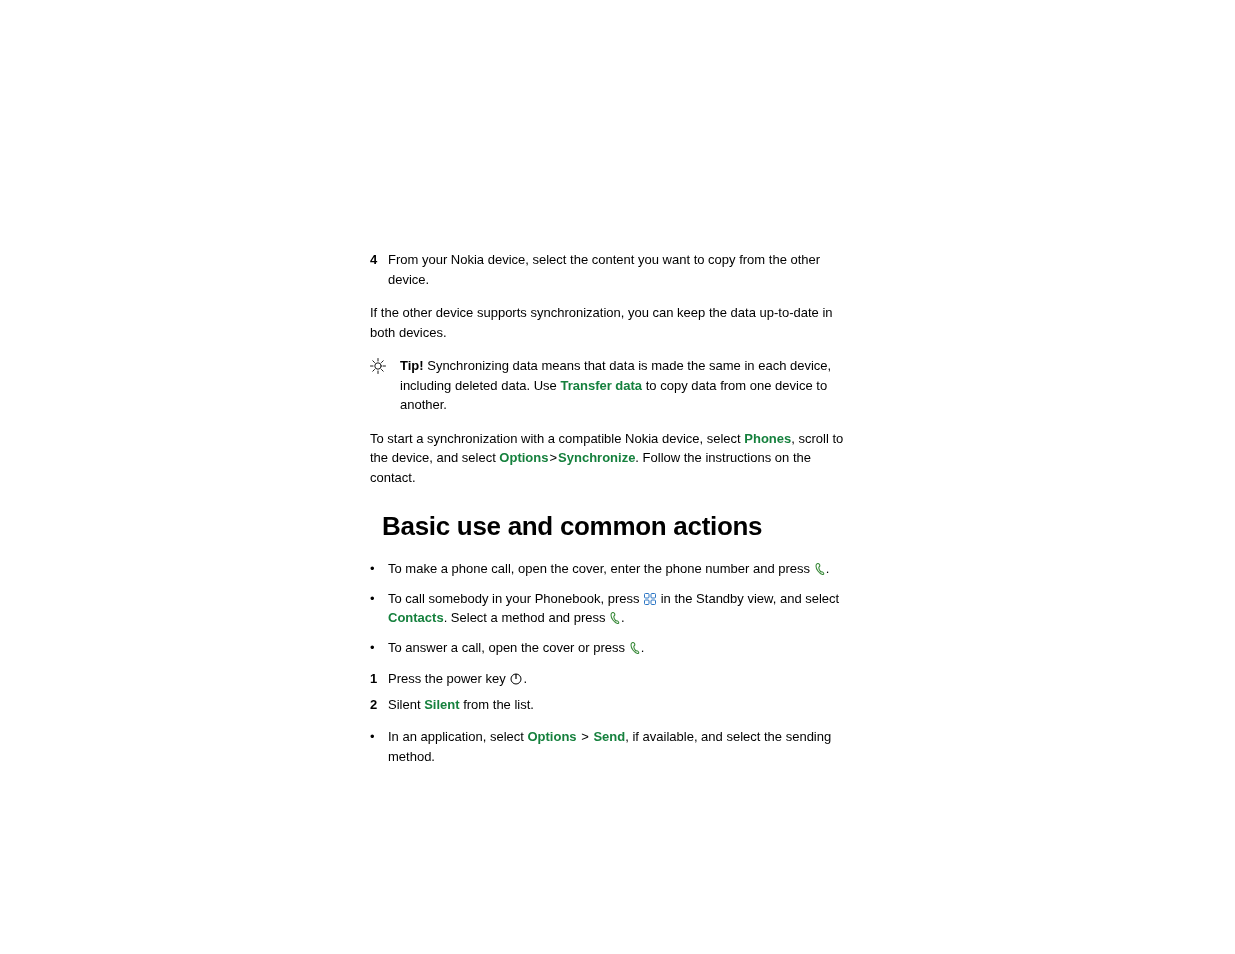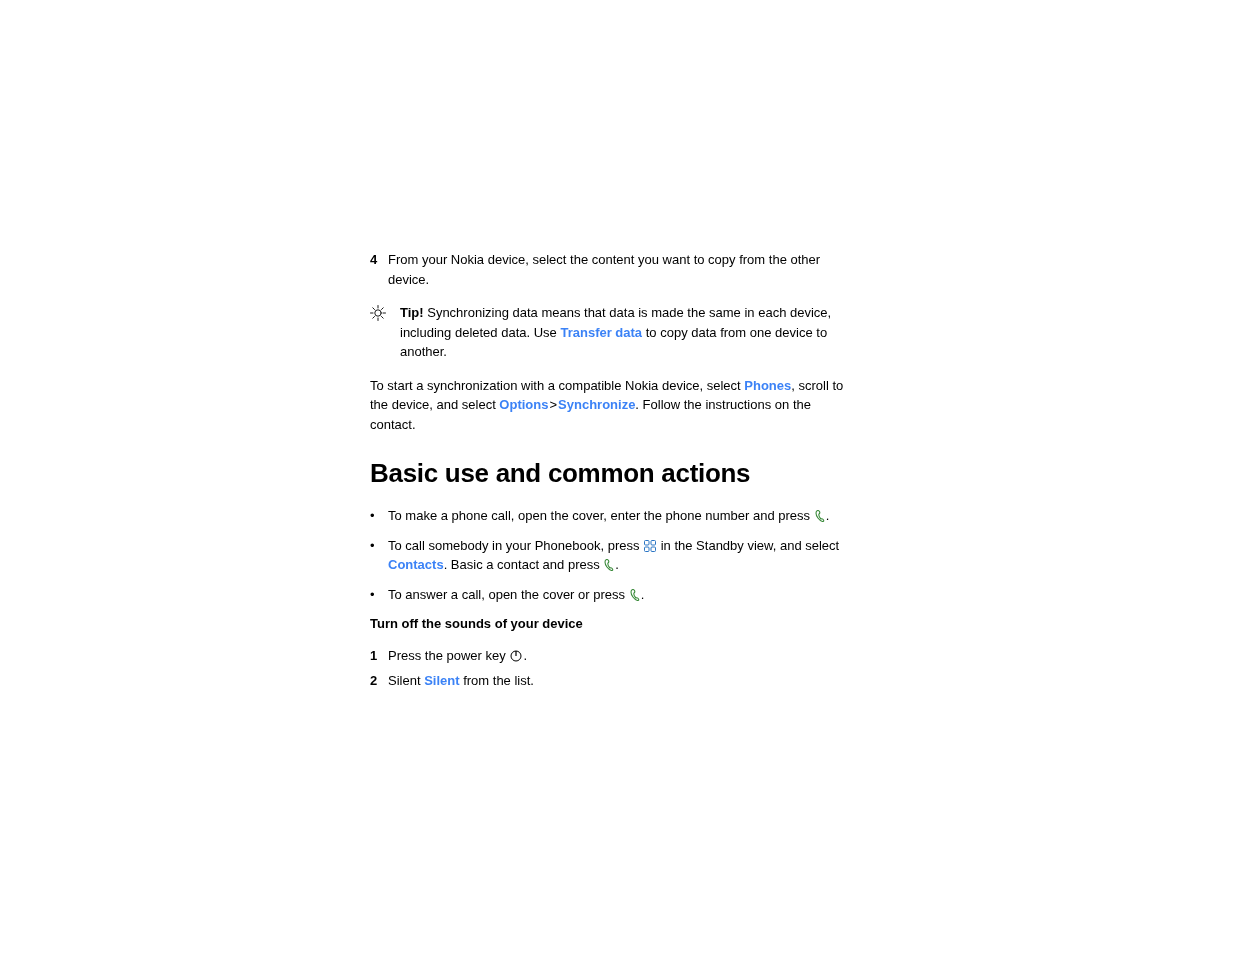--- a/index.html
+++ b/index.html
@@ -42,30 +42,30 @@
   }
   .tip-icon {
     flex-shrink: 0;
     width: 30px;
     padding-top: 2px;
   }
   .tip-text {
     flex: 1;
   }
   .ui-link {
-    color: #3b82f6;
+    color: #15803d;
     font-weight: bold;
   }
   .gt {
     margin: 0 1px;
   }
   h1.section-heading {
     font-size: 26px;
     font-weight: bold;
-    margin: 20px 0 8px 0;
+    margin: 20px 0 8px 12px;
     letter-spacing: -0.3px;
   }
   .sub-heading {
     font-weight: bold;
     margin: 10px 0 4px 0;
   }
   ul.bullets {
     list-style: none;
     padding: 0;
     margin: 13px 0 8px 0;
@@ -114,20 +114,21 @@
 
 <div class="page">
   <div class="content">
 
     <div class="step-row para-top">
       <span class="step-num">4</span>
       <span>From your Nokia device, select the content you want to copy from the other device.</span>
     </div>
 
 
+    <p class="para">If the other device supports synchronization, you can keep the data up-to-date in both devices.</p>
 
     <div class="tip-row">
       <div class="tip-icon">
         <svg width="16" height="16" viewBox="0 0 16 16">
           <g stroke="#000" stroke-width="0.9" stroke-linecap="round" fill="none">
             <line x1="8" y1="0.5" x2="8" y2="3"></line>
             <line x1="8" y1="13" x2="8" y2="15.5"></line>
             <line x1="0.5" y1="8" x2="3" y2="8"></line>
             <line x1="13" y1="8" x2="15.5" y2="8"></line>
             <line x1="2.8" y1="2.8" x2="4.5" y2="4.5"></line>
@@ -154,39 +155,43 @@
         <span>To make a phone call, open the cover, enter the phone number and press </span><svg class="inline-icon" width="10" height="12" viewBox="0 0 10 12">
             <path d="M3 0.5 C2 0.5 1 1.5 1 3 C1 6 4 10.5 7.5 11.5 C8.5 11.7 9 11 8.5 10 C8 9 7 8.5 6 9 C5 8 3.5 5.5 4 4 C4.7 3.5 5 2.5 4.5 1.5 C4 0.7 3.5 0.5 3 0.5 Z" fill="none" stroke="#3a8a3a" stroke-width="1.1"></path>
           </svg><span>.</span>
       </li>
       <li>
         <span>To call somebody in your Phonebook, press </span><svg class="inline-icon" width="12" height="12" viewBox="0 0 12 12">
             <rect x="0.5" y="0.5" width="4.5" height="4.5" rx="1" fill="none" stroke="#2a75c4" stroke-width="1"></rect>
             <rect x="7" y="0.5" width="4.5" height="4.5" rx="1" fill="none" stroke="#2a75c4" stroke-width="1"></rect>
             <rect x="0.5" y="7" width="4.5" height="4.5" rx="1" fill="none" stroke="#2a75c4" stroke-width="1"></rect>
             <rect x="7" y="7" width="4.5" height="4.5" rx="1" fill="none" stroke="#2a75c4" stroke-width="1"></rect>
-          </svg><span> in the Standby view, and select </span><span class="ui-link">Contacts</span><span>. Basic a contact and press </span><svg class="inline-icon" width="10" height="12" viewBox="0 0 10 12">
+          </svg><span> in the Standby view, and select </span><span class="ui-link">Contacts</span><span>. Select a method and press </span><svg class="inline-icon" width="10" height="12" viewBox="0 0 10 12">
             <path d="M3 0.5 C2 0.5 1 1.5 1 3 C1 6 4 10.5 7.5 11.5 C8.5 11.7 9 11 8.5 10 C8 9 7 8.5 6 9 C5 8 3.5 5.5 4 4 C4.7 3.5 5 2.5 4.5 1.5 C4 0.7 3.5 0.5 3 0.5 Z" fill="none" stroke="#3a8a3a" stroke-width="1.1"></path>
           </svg><span>.</span>
       </li>
       <li>
         <span>To answer a call, open the cover or press </span><svg class="inline-icon" width="10" height="12" viewBox="0 0 10 12">
             <path d="M3 0.5 C2 0.5 1 1.5 1 3 C1 6 4 10.5 7.5 11.5 C8.5 11.7 9 11 8.5 10 C8 9 7 8.5 6 9 C5 8 3.5 5.5 4 4 C4.7 3.5 5 2.5 4.5 1.5 C4 0.7 3.5 0.5 3 0.5 Z" fill="none" stroke="#3a8a3a" stroke-width="1.1"></path>
           </svg><span>.</span>
       </li>
     </ul>
 
-    <div class="sub-heading">Turn off the sounds of your device</div>
     <ol class="steps">
       <li>
         <span>Press the power key </span><svg class="inline-icon" width="12" height="12" viewBox="0 0 12 12">
             <circle cx="6" cy="6" r="5" fill="none" stroke="#000" stroke-width="1"></circle>
             <line x1="6" y1="1" x2="6" y2="6" stroke="#000" stroke-width="1.2"></line>
           </svg><span>.</span>
       </li>
       <li>
         <span>Silent </span><span class="ui-link">Silent</span><span> from the list.</span>
       </li>
     </ol>
 
+    <ul class="bullets">
+      <li>
+        <span>In an application, select </span><span class="ui-link">Options</span> <span class="gt">&gt;</span> <span class="ui-link">Send</span><span>, if available, and select the sending method.</span>
+      </li>
+    </ul>
 
   </div>
 </div>
 
 </body></html>

